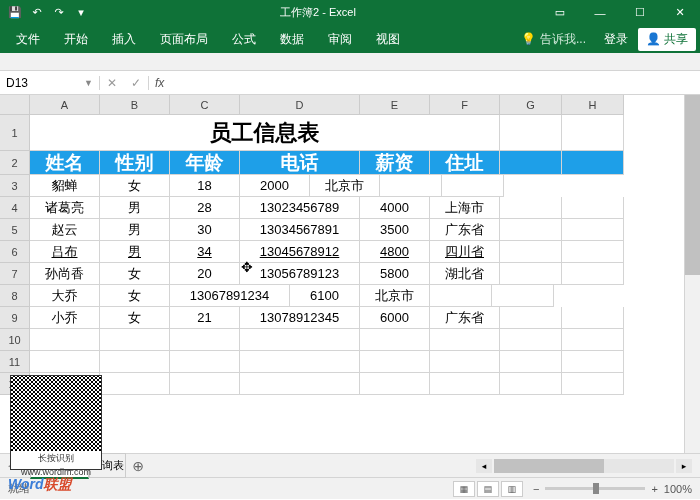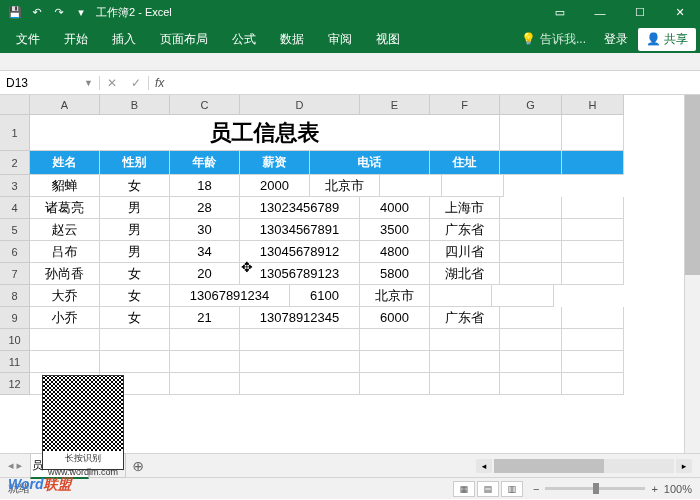--- a/index.html
+++ b/index.html
@@ -1,20 +1,20 @@
 <!DOCTYPE html>
 <html><head>
 <meta charset="utf-8">
 <style>
 * { margin: 0; padding: 0; box-sizing: border-box; font-family: "Microsoft YaHei", Arial, sans-serif; }
 body { background: #fff; width: 700px; height: 500px; overflow: hidden; position: relative; }
 .titlebar { background: #0f7238; height: 25px; display: flex; align-items: center; color: #fff; font-size: 11px; }
 .titlebar .qat { display: flex; align-items: center; padding: 0 6px; gap: 4px; }
 .titlebar .qat .qicon { width: 18px; height: 18px; display: flex; align-items: center; justify-content: center; cursor: pointer; }
-.titlebar .title { flex: 1; }
+.titlebar .title { flex: 1; text-align: center; }
 .titlebar .winctrl { display: flex; }
 .titlebar .winctrl div { width: 40px; height: 25px; display: flex; align-items: center; justify-content: center; cursor: pointer; }
 .ribbon-tabs { background: #0f7238; height: 28px; display: flex; align-items: center; color: #fff; font-size: 12px; padding: 0 4px; }
 .ribbon-tabs .tab { padding: 6px 12px; cursor: pointer; }
 .ribbon-tabs .spacer { flex: 1; }
 .ribbon-tabs .tell { display: flex; align-items: center; gap: 4px; color: #cfe8d9; padding: 0 8px; }
 .ribbon-tabs .login { padding: 0 10px; cursor: pointer; }
 .ribbon-tabs .share { background: #fff; color: #0f7238; padding: 3px 8px; border-radius: 2px; display: flex; align-items: center; gap: 3px; cursor: pointer; }
 .ribbon-body { height: 18px; background: #f1f1f1; border-bottom: 1px solid #d4d4d4; }
 .formula-bar { height: 24px; display: flex; align-items: center; border-bottom: 1px solid #d4d4d4; background: #fff; font-size: 12px; }
@@ -25,38 +25,38 @@
 .grid-area { display: flex; height: 358px; }
 .corner { width: 30px; height: 20px; background: #e6e6e6; border-right: 1px solid #ccc; border-bottom: 1px solid #ccc; }
 .col-headers { display: flex; height: 20px; }
 .col-headers div { background: #e6e6e6; border-right: 1px solid #ccc; border-bottom: 1px solid #ccc; text-align: center; font-size: 11px; color: #444; line-height: 20px; }
 .row-headers { width: 30px; }
 .row-headers div { background: #e6e6e6; border-right: 1px solid #ccc; border-bottom: 1px solid #ccc; text-align: center; font-size: 11px; color: #444; }
 .cells { position: relative; }
 .crow { display: flex; }
 .cell { border-right: 1px solid #d4d4d4; border-bottom: 1px solid #d4d4d4; font-size: 13px; display: flex; align-items: center; justify-content: center; overflow: hidden; white-space: nowrap; }
 .title-row { font-size: 22px; font-weight: bold; }
-.header-row .cell { background: #1e9fe8; color: #fff; font-weight: bold; font-size: 12px; }
+.header-row .cell { background: #1e9fe8; color: #fff; font-weight: bold; font-size: 19px; }
 .grid-body { display: flex; }
 .sheet-tabs { height: 24px; border-top: 1px solid #d4d4d4; display: flex; align-items: center; background: #f1f1f1; font-size: 11px; }
 .sheet-tabs .nav { padding: 0 8px; color: #888; }
 .sheet-tabs .stab { padding: 4px 1px; border: 1px solid #ccc; background: #fff; cursor: pointer; border-bottom: 2px solid #0f7238; }
 .sheet-tabs .stab.inactive { background: #f1f1f1; border-bottom: 1px solid #ccc; }
 .sheet-tabs .addtab { width: 24px; text-align: center; color: #666; cursor: pointer; font-size: 14px; }
 .sheet-tabs .hscroll { flex: 1; display: flex; align-items: center; justify-content: flex-end; padding-right: 8px; gap: 2px; }
 .sheet-tabs .hscroll .track { width: 180px; height: 14px; background: #e6e6e6; position: relative; }
 .sheet-tabs .hscroll .thumb { position: absolute; left: 0; width: 110px; height: 14px; background: #c1c1c1; }
 .sheet-tabs .hscroll .arr { width: 16px; height: 14px; background: #e6e6e6; text-align: center; line-height: 14px; font-size: 9px; cursor: pointer; }
 .statusbar { height: 22px; background: #f1f1f1; border-top: 1px solid #d4d4d4; display: flex; align-items: center; font-size: 11px; color: #555; padding: 0 8px; }
 .statusbar .views { margin-left: auto; display: flex; gap: 2px; }
 .statusbar .views div { width: 22px; height: 16px; border: 1px solid #ccc; background: #fff; cursor: pointer; display:flex; align-items:center; justify-content:center; font-size:9px;}
 .statusbar .zoom { display: flex; align-items: center; gap: 6px; margin-left: 10px; }
 .statusbar .zslider { width: 100px; height: 3px; background: #ccc; position: relative; }
 .statusbar .zslider .zt { position: absolute; left: 48px; top: -4px; width: 6px; height: 11px; background: #888; }
-.qr-overlay { position: absolute; left: 10px; bottom: 30px; width: 82px; height: 95px; background: #fff; border: 1px solid #333; margin-left: 32px; }
+.qr-overlay { position: absolute; left: 10px; bottom: 30px; width: 92px; height: 95px; background: #fff; border: 1px solid #333; }
 .qr-overlay .qr { width: 100%; height: 75px; background: repeating-linear-gradient(0deg,#000 0 2px,#fff 2px 4px), repeating-linear-gradient(90deg,#000 0 2px,#fff 2px 4px); background-blend-mode: difference; }
 .qr-overlay .qtxt { font-size: 9px; text-align: center; color: #333; padding: 1px 0; }
 .watermark { position: absolute; left: 8px; bottom: 6px; font-size: 14px; font-weight: bold; font-style: italic; margin-top: 36px; }
 .watermark .w1 { color: #3a7dd8; }
 .watermark .w2 { color: #d84a2b; }
 .cursor-cross { position: absolute; left: 241px; top: 259px; font-size: 14px; color: #000; pointer-events: none; }
 .vscroll { width: 16px; background: #f1f1f1; border-left: 1px solid #d4d4d4; position: relative; }
 .vscroll .vthumb { position: absolute; top: 0; width: 100%; height: 180px; background: #c1c1c1; }
 </style>
 </head>
@@ -147,22 +147,22 @@
       <div class="cells" id="cells">
           <div class="crow title-row" style="height: 36px;">
             <div class="cell" style="width: 470px; font-size: 22px; font-weight: bold;">员工信息表</div>
             <div class="cell" style="width: 62px;"></div>
             <div class="cell" style="width: 62px;"></div>
           </div>
           <div class="crow header-row" style="height: 24px;">
             <div class="cell" style="width: 70px;">姓名</div>
             <div class="cell" style="width: 70px;">性别</div>
             <div class="cell" style="width: 70px;">年龄</div>
+            <div class="cell" style="width: 120px;">电话</div>
             <div class="cell" style="width: 70px;">薪资</div>
-            <div class="cell" style="width: 120px;">电话</div>
             <div class="cell" style="width: 70px;">住址</div>
             <div class="cell" style="width: 62px;"></div>
             <div class="cell" style="width: 62px;"></div>
           </div>
           <div class="crow " style="height: 22px;">
             <div class="cell" style="width: 70px;">貂蝉</div>
             <div class="cell" style="width: 70px;">女</div>
             <div class="cell" style="width: 70px;">18</div>
             <div class="cell" style="width: 70px;">2000</div>
             <div class="cell" style="width: 70px;">北京市</div>
@@ -182,21 +182,21 @@
           <div class="crow " style="height: 22px;">
             <div class="cell" style="width: 70px;">赵云</div>
             <div class="cell" style="width: 70px;">男</div>
             <div class="cell" style="width: 70px;">30</div>
             <div class="cell" style="width: 120px;">13034567891</div>
             <div class="cell" style="width: 70px;">3500</div>
             <div class="cell" style="width: 70px;">广东省</div>
             <div class="cell" style="width: 62px;"></div>
             <div class="cell" style="width: 62px;"></div>
           </div>
-          <div class="crow " style="height: 22px;">
+          <div class="crow " style="height: 22px; text-decoration: underline;">
             <div class="cell" style="width: 70px;">吕布</div>
             <div class="cell" style="width: 70px;">男</div>
             <div class="cell" style="width: 70px;">34</div>
             <div class="cell" style="width: 120px;">13045678912</div>
             <div class="cell" style="width: 70px;">4800</div>
             <div class="cell" style="width: 70px;">四川省</div>
             <div class="cell" style="width: 62px;"></div>
             <div class="cell" style="width: 62px;"></div>
           </div>
           <div class="crow " style="height: 22px;">

